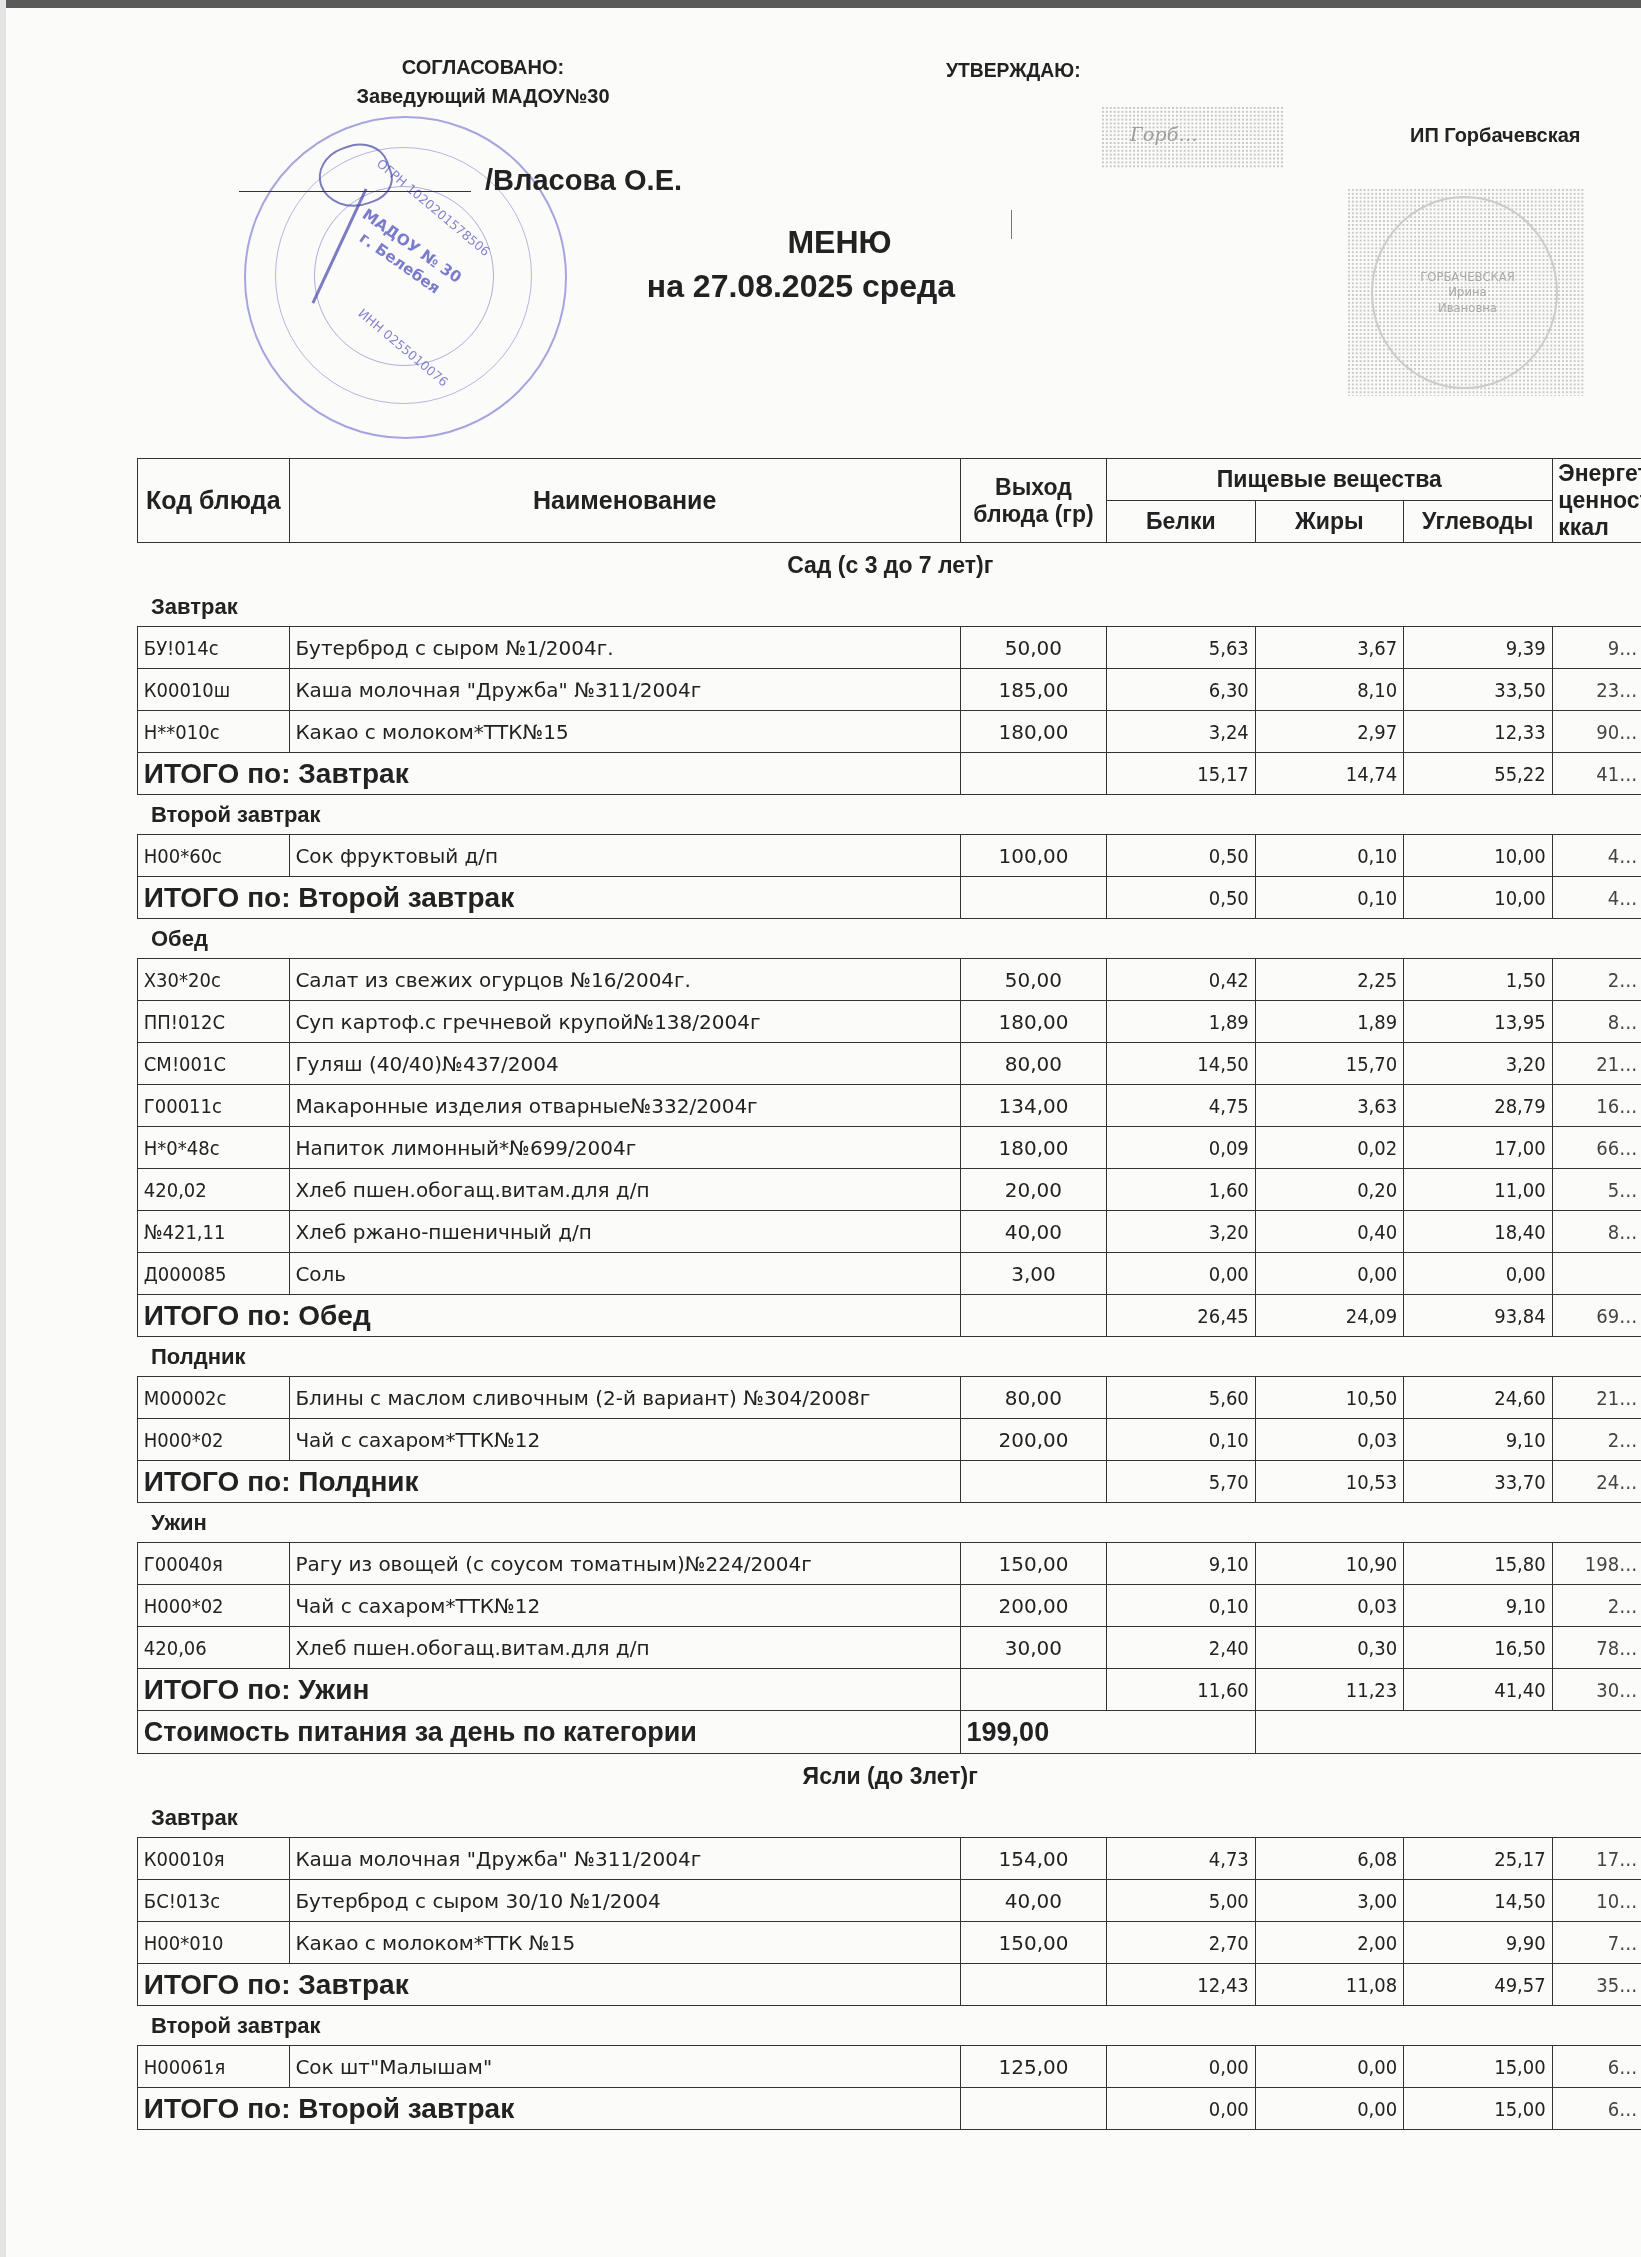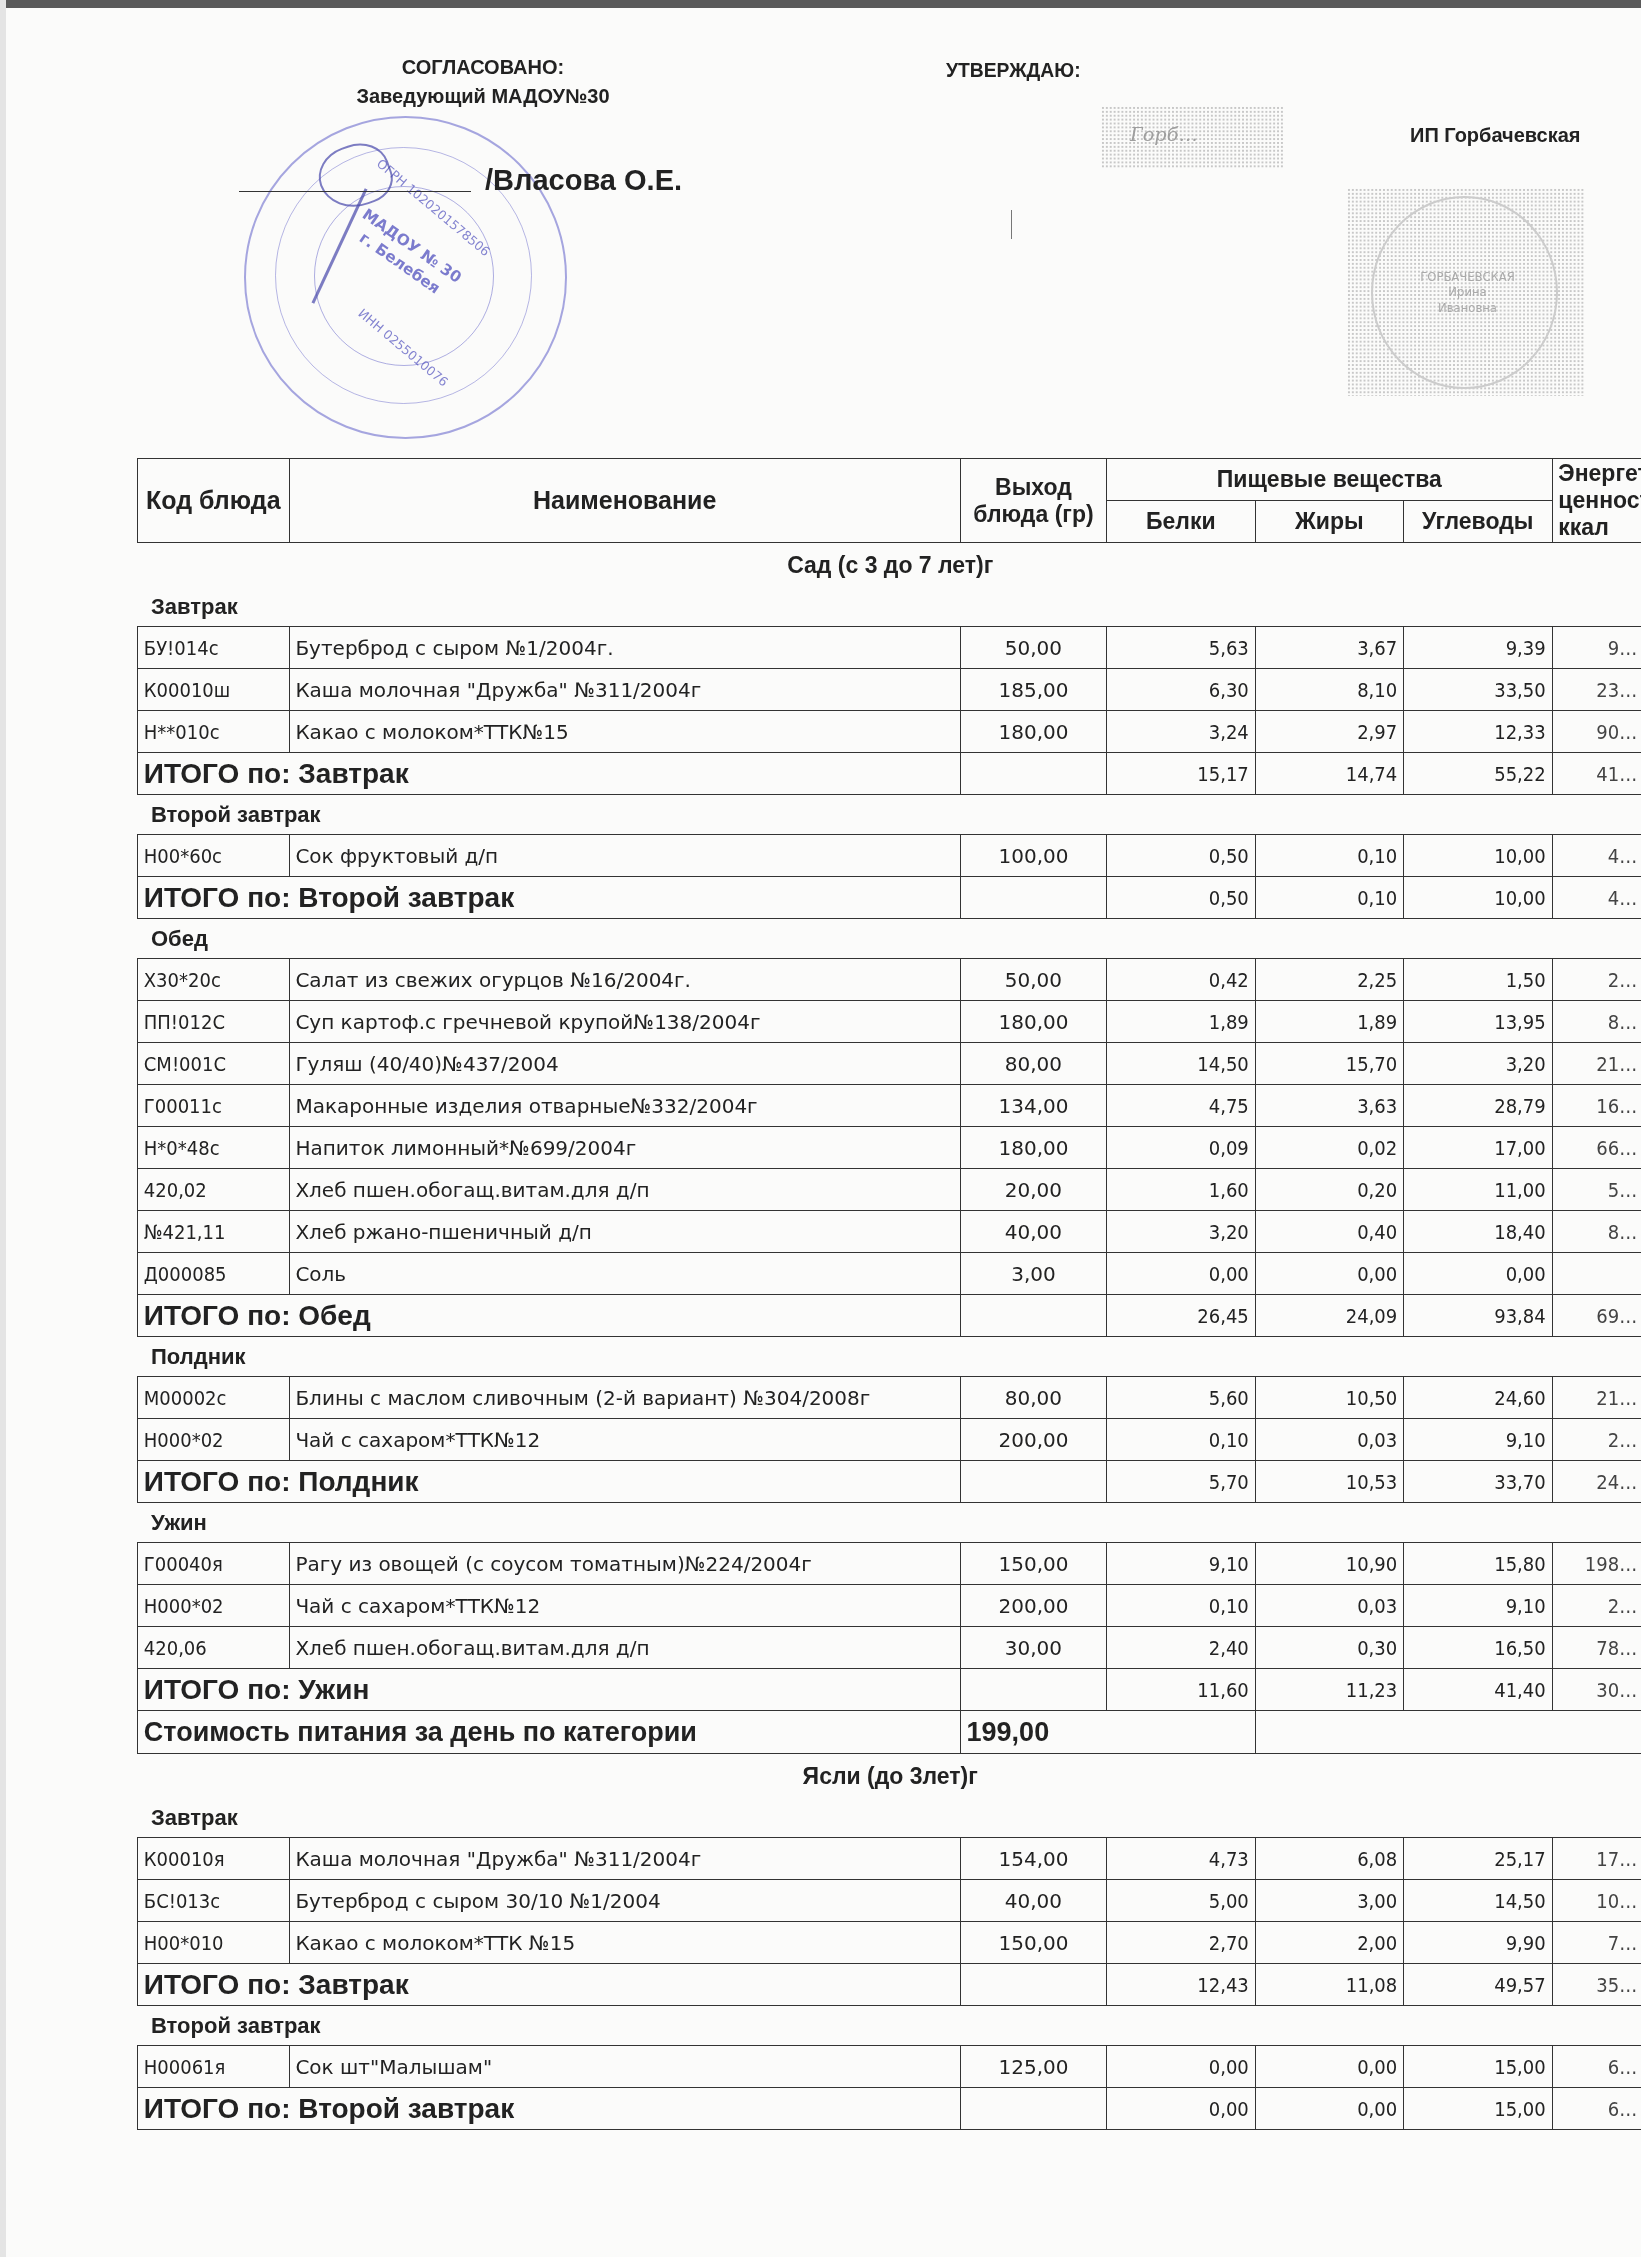--- a/index.html
+++ b/index.html
@@ -86,20 +86,22 @@
   <div class="ring"></div>
   <div class="txt">
     <div>ГОРБАЧЕВСКАЯ</div>
     <div>Ирина</div>
     <div>Ивановна</div>
   </div>
 </div>
 
 <div class="vline"></div>
 <div class="title">
+  <div class="l1">МЕНЮ</div>
+  <div>на 27.08.2025  среда</div>
 </div>
 
 <table class="menu">
   <colgroup>
     <col class="col-code">
       <col class="col-name">
       <col class="col-out">
     <col class="col-n">
       <col class="col-n">
       <col class="col-n">

